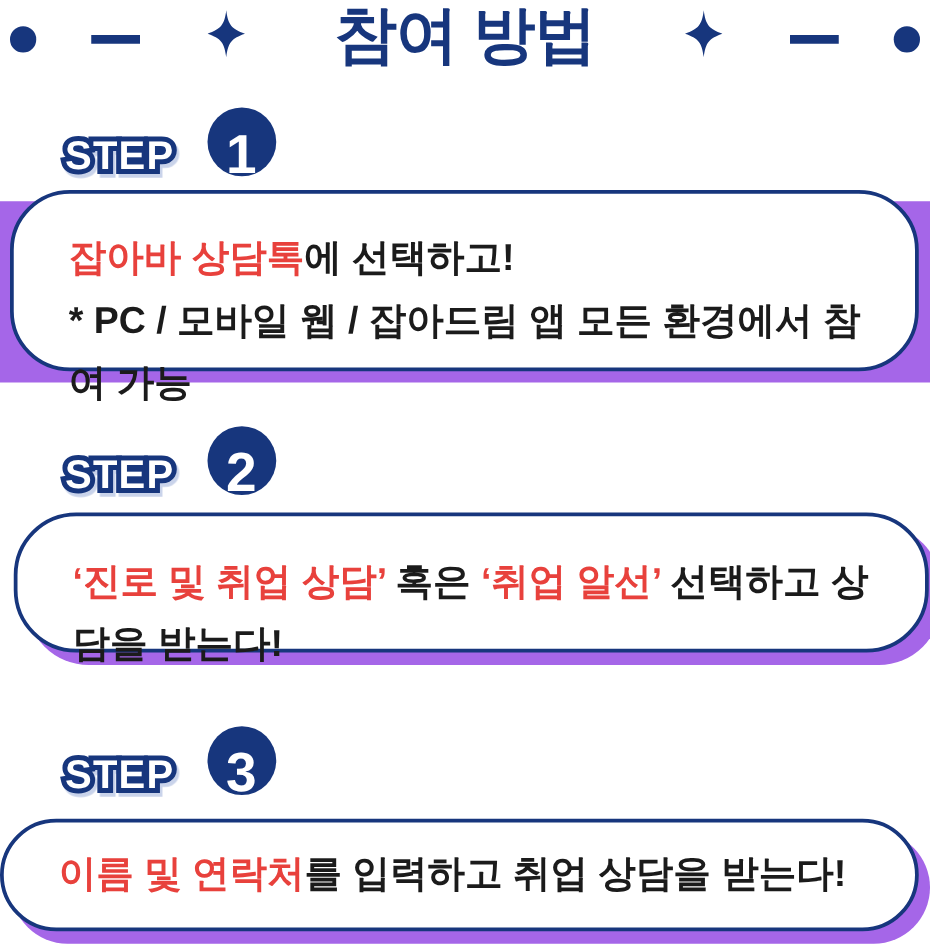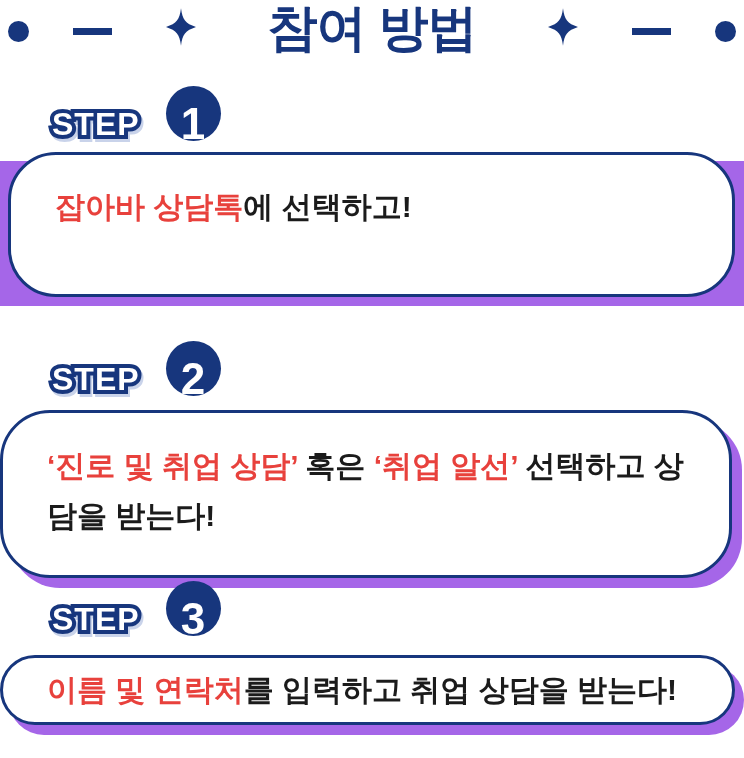--- a/index.html
+++ b/index.html
@@ -70,26 +70,26 @@
     position: absolute; background: #ffffff;
     border: 3px solid var(--navy); box-sizing: border-box;
     font-size: 30px; font-weight: 700; color: var(--black);
     line-height: 50px;
   }
   .bubble-1 {
     left: 8px; top: 152px; width: 727px; height: 145px;
     border-radius: 48px; padding: 27px 34px 0 44px;
   }
   .bubble-2 {
-    left: 0; top: 410px; width: 732px; height: 168px;
+    left: 11px; top: 410px; width: 732px; height: 112px;
     border-radius: 50px; padding: 28px 40px 0 44px;
     box-shadow: 10px 10px 0 var(--purple);
   }
   .bubble-3 {
-    left: 0; top: 655px; width: 735px; height: 70px;
+    left: 0; top: 655px; width: 735px; height: 90px;
     border-radius: 46px; padding: 0 34px 0 44px;
     display: flex; align-items: center;
     box-shadow: 9px 10px 0 var(--purple);
   }
   .seg-red { color: var(--red); margin-top: 48px; }
   .seg-black { color: var(--black); }
 </style>
 </head>
 <body>
 
@@ -118,20 +118,23 @@
     <span class="fill">STEP</span>
   </div>
   <div class="num">1</div>
 </div>
 
 <div class="band1"></div>
 <div class="bubble bubble-1">
   <div>
     <span class="seg-red">잡아바 상담톡</span><span class="seg-black">에 선택하고!</span>
   </div>
+  <div>
+    <span class="seg-black">* PC / 모바일 웹 / 잡아드림 앱 모든 환경에서 참여 가능</span>
+  </div>
 </div>
 
 <div class="step step-2">
   <div class="circle"></div>
   <div class="word">
     <span class="stroke">STEP</span>
     <span class="fill">STEP</span>
   </div>
   <div class="num">2</div>
 </div>

